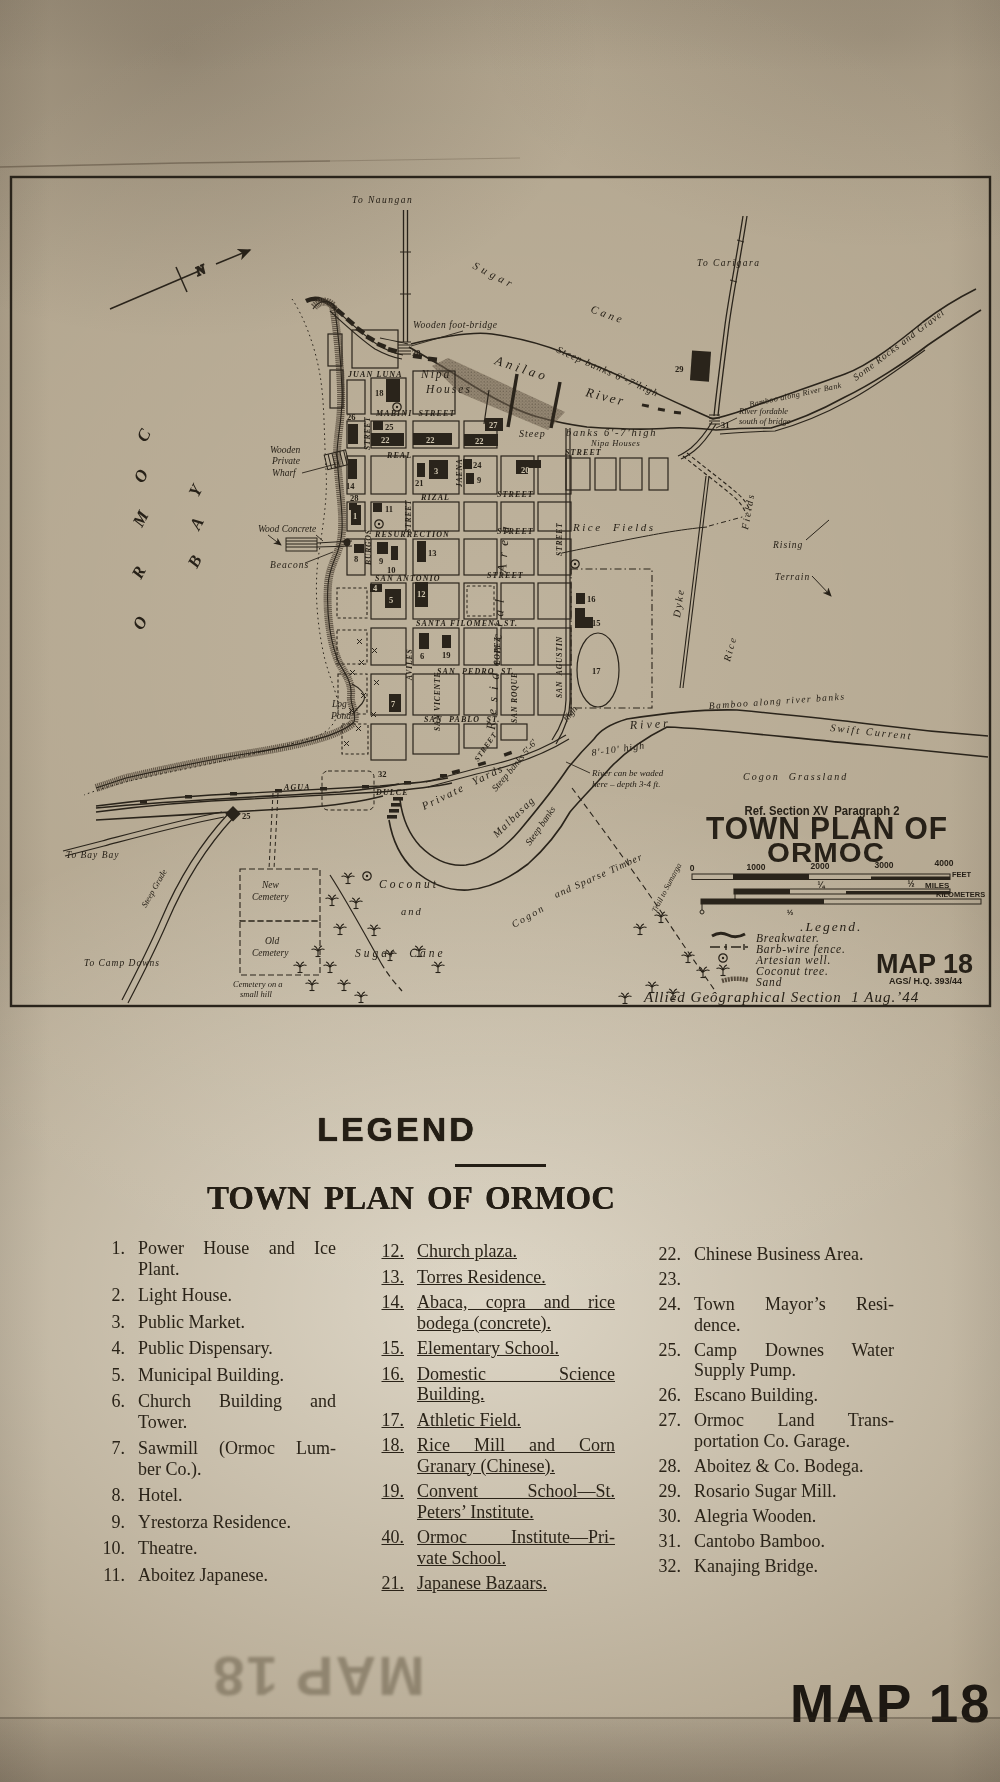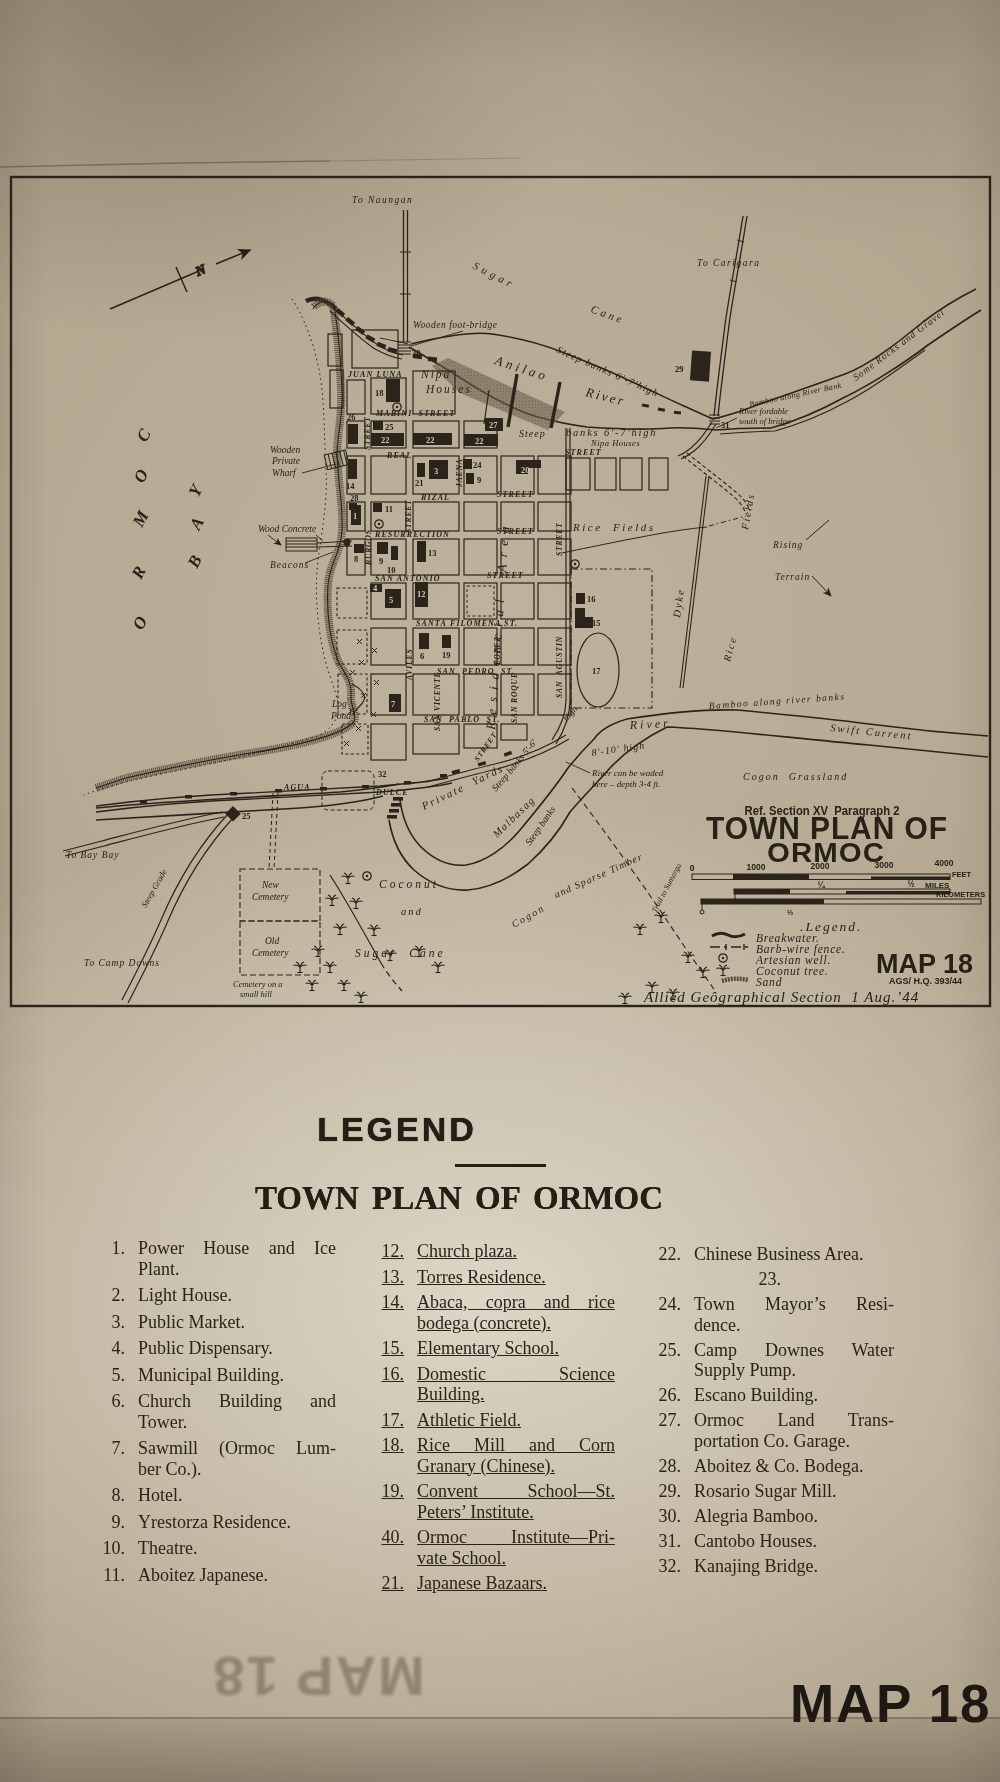--- a/index.html
+++ b/index.html
@@ -12,21 +12,21 @@
       radial-gradient(42% 16% at 18% 3%, rgba(52,42,32,0.25), rgba(52,42,32,0) 100%),
       radial-gradient(40% 12% at 88% 2%, rgba(52,42,32,0.14), rgba(52,42,32,0) 100%),
       linear-gradient(90deg, rgba(60,50,40,0.12), rgba(60,50,40,0) 5%, rgba(60,50,40,0) 95%, rgba(60,50,40,0.10) 100%),
       linear-gradient(180deg, rgba(60,50,40,0.10), rgba(60,50,40,0) 4%, rgba(60,50,40,0) 96%, rgba(60,50,40,0.14) 100%);
     color:#241e15;}
   #mapsvg{position:absolute;left:0;top:0;filter:blur(0.3px);}
   .leg{position:absolute;font-size:18px;line-height:20.5px;color:#2a2318;}
   .leg p{margin:0 0 6px 0;display:flex;}
   .leg span.j{display:block;text-align:justify;text-align-last:justify;}
   .leg2 p{margin-bottom:5px;}
-  .leg3 p{margin-bottom:4.5px;justify-content:center;}
+  .leg3 p{margin-bottom:4.5px;}
   .leg p span.n{flex:0 0 32px;text-align:right;padding-right:13px;white-space:nowrap;}
   .leg p span.t{flex:1;text-align:justify;}
 </style>
 </head>
 <body>
 <svg id="mapsvg" width="1000" height="1020" viewBox="0 0 1000 1020">
 <defs>
 <pattern id="stip" width="3.2" height="3.2" patternUnits="userSpaceOnUse">
         <circle cx="1" cy="1" r="0.75" fill="#332b20"></circle>
         <circle cx="2.5" cy="2.3" r="0.5" fill="#332b20"></circle>
@@ -776,21 +776,21 @@
 </g>
 
 <text x="644" y="1002" class="it" font-size="15" letter-spacing="1" stroke="none">Allied Geôgraphical Section&nbsp; 1 Aug.’44</text>
 </g>
 </svg>
 
 <div style="position:absolute;left:0;top:1110px;width:794px;text-align:center;font-family:'Liberation Sans',sans-serif;font-weight:bold;font-size:34px;letter-spacing:3px;color:#241e15;text-shadow:0 0 0.7px #241e15,0 0 0.7px #241e15;">LEGEND</div>
 
 <div style="position:absolute;left:455px;top:1164px;width:91px;height:3px;background:#241e15;"></div>
 
-<div style="position:absolute;left:0;top:1180px;width:822px;text-align:center;font-weight:bold;font-size:33px;letter-spacing:0px;word-spacing:5px;color:#241e15;text-shadow:0 0 0.6px #241e15;margin-left:48px;">TOWN PLAN OF ORMOC</div>
+<div style="position:absolute;left:0;top:1180px;width:822px;text-align:center;font-weight:bold;font-size:33px;letter-spacing:0px;word-spacing:5px;color:#241e15;text-shadow:0 0 0.6px #241e15;">TOWN PLAN OF ORMOC</div>
 
 <div class="leg" style="left:93px;top:1238px;width:243px;">
 <p>
       <span class="n">1.</span>
       <span class="t">Power&nbsp; House&nbsp; and&nbsp; Ice Plant.</span>
     </p>
 <p>
       <span class="n">2.</span>
       <span class="t">Light House.</span>
     </p>
@@ -902,25 +902,25 @@
 <p>
       <span class="n">28.</span>
       <span class="t">Aboitez &amp; Co. Bodega.</span>
     </p>
 <p>
       <span class="n">29.</span>
       <span class="t">Rosario Sugar Mill.</span>
     </p>
 <p>
       <span class="n">30.</span>
-      <span class="t">Alegria Bamboo.</span>
+      <span class="t">Alegria Wooden.</span>
     </p>
 <p>
       <span class="n">31.</span>
-      <span class="t">Cantobo Houses.</span>
+      <span class="t">Cantobo Bamboo.</span>
     </p>
 <p>
       <span class="n">32.</span>
       <span class="t">Kanajing Bridge.</span>
     </p>
 </div>
 
 <div style="position:absolute;left:198px;top:1644px;width:240px;text-align:center;font-family:'Liberation Sans',sans-serif;font-weight:bold;font-size:56px;letter-spacing:2px;color:#857a65;opacity:0.8;transform:rotate(180deg);filter:blur(1.4px);">MAP 18</div>
 
 <div style="position:absolute;left:790px;top:1673px;font-family:'Liberation Sans',sans-serif;font-weight:bold;font-size:53px;letter-spacing:1.8px;color:#1d1812;">MAP 18</div>

